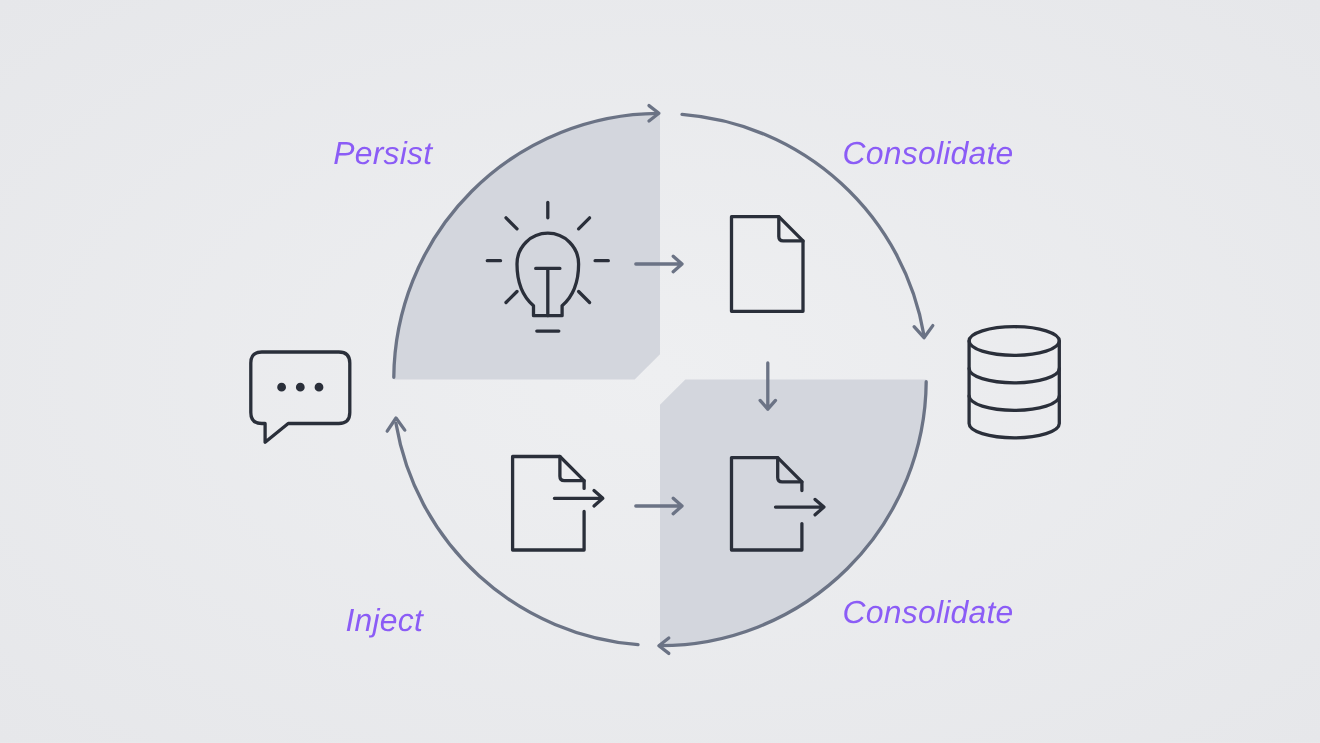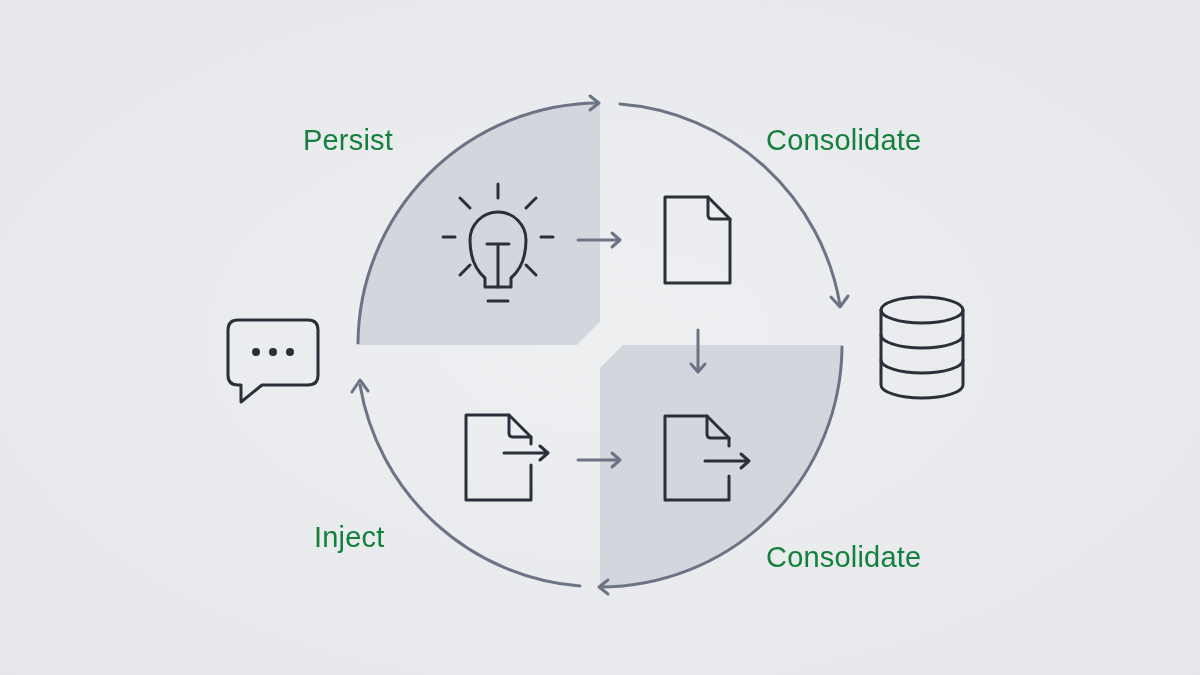--- a/index.html
+++ b/index.html
@@ -1,19 +1,19 @@
 <!DOCTYPE html>
 <html><head>
 <meta charset="utf-8">
 <style>
   html,body{margin:0;padding:0;}
   body{width:1200px;height:675px;overflow:hidden;background:#e9eaec;position:relative;font-family:"Liberation Sans",sans-serif;}
   .bg{position:absolute;inset:0;background:radial-gradient(ellipse at 50% 50%,#eeeff1 0%,#e6e7ea 100%);}
   svg.main{position:absolute;left:0;top:0;}
-  .label{position:absolute;font-size:29px;color:#15803d;letter-spacing:0.2px;}
+  .label{position:absolute;font-size:29px;color:#8b5cf6;letter-spacing:0.2px;font-style:italic;}
 </style>
 </head>
 <body>
 
 <div class="bg"></div>
 
 <svg class="main" width="1200" height="675" viewBox="0 0 1200 675">
 
   <path d="M600,103 L600,322 L577,345 L358,345 A242,242 0 0 1 600,103 Z" fill="#d3d6dd"></path>
   <path d="M842,345 L623,345 L600,368 L600,587 A242,242 0 0 0 842,345 Z" fill="#d3d6dd"></path>
@@ -81,13 +81,13 @@
       <path d="M881,310 L881,385 A41,13 0 0 0 963,385 L963,310"></path>
       <path d="M881,335 A41,13 0 0 0 963,335"></path>
       <path d="M881,360 A41,13 0 0 0 963,360"></path>
     </g>
   </g>
 </svg>
 
 <div class="label" style="left:303px;top:124px;">Persist</div>
 <div class="label" style="left:766px;top:124px;">Consolidate</div>
 <div class="label" style="left:766px;top:541px;">Consolidate</div>
-<div class="label" style="left:314px;top:521px;">Inject</div>
+<div class="label" style="left:314px;top:549px;">Inject</div>
 
 </body></html>

